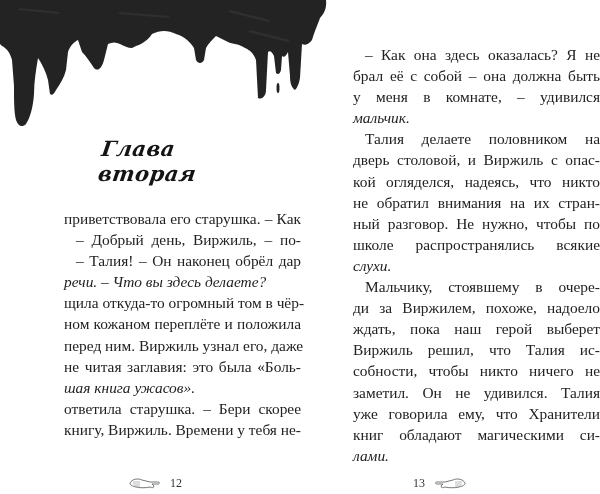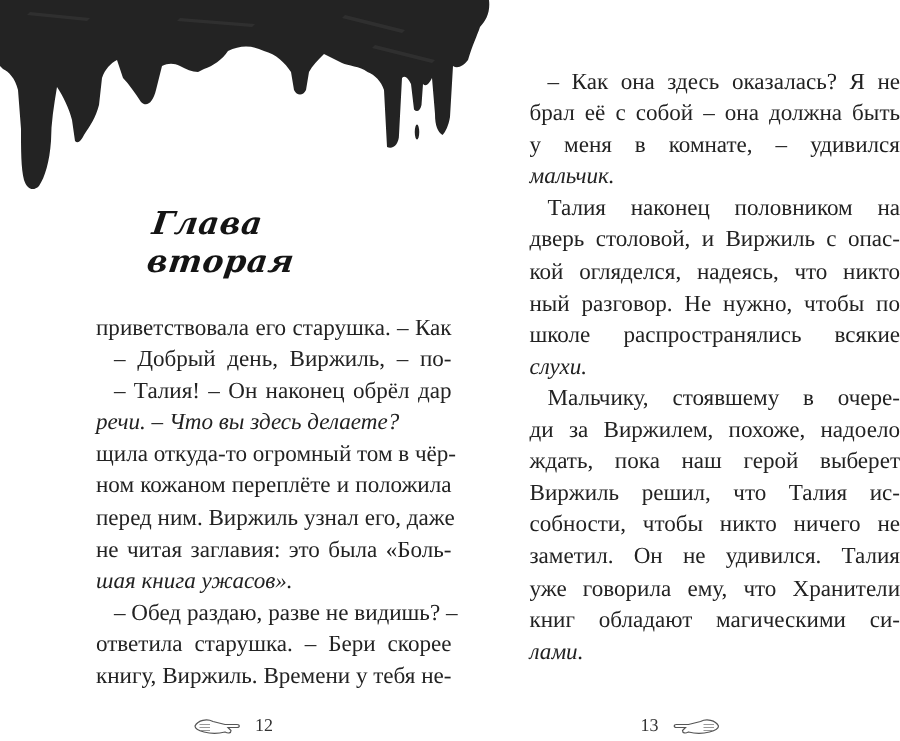--- a/index.html
+++ b/index.html
@@ -30,24 +30,24 @@
     }
     .page-left .text { left: 64px; top: 208px; width: 237px; }
     .page-right .text { left: 53px; top: 44px; width: 247px; }
 
     .line { display: block; white-space: nowrap; text-align-last: justify; text-align: justify; height: 21.1px; }
     .line.last { text-align-last: left; font-style: italic; }
     .line.indent { padding-left: 12px; }
 
     .folio {
       position: absolute; top: 476px; font-size: 12px; color: #333;
-      display: flex; align-items: flex-end; gap: 8px;
+      display: flex; align-items: flex-start; gap: 8px;
     }
     .page-left .folio { left: 128px; }
-    .page-right .folio { left: 127px; }
+    .page-right .folio { left: 113px; }
     .hand { width: 34px; height: 14px; }
   </style>
 </head>
 <body>
 
 <div class="spread">
 
   <svg class="ink" viewBox="0 0 330 135" preserveAspectRatio="none">
     <path fill="#232323" d="M0,0 L326,0 C327,8 324,14 320,18 C318,24 315,30 312,40 C309,44 305,46 302,44 L300,78 C299,84 297,88 295,90 C292,88 290,84 290,76 L288,52 C286,56 284,58 282,56 L281,70 C280,74 278,75 276,73 L274,56 C272,52 270,50 268,52 L266,90 C266,96 262,100 258,98 L256,60 C254,54 250,50 245,48 C240,44 232,44 228,42 C224,40 220,38 216,36 C212,40 208,44 206,48 L204,60 C202,64 198,64 196,60 L194,48 C190,42 184,36 176,34 C168,30 160,30 152,34 C148,40 142,44 136,46 L132,48 C128,48 124,46 120,44 C116,42 112,42 108,44 L104,60 C102,68 98,72 94,68 C90,62 86,56 82,52 L78,40 C74,42 70,46 68,52 L66,70 C64,78 60,84 56,90 C54,94 52,96 50,94 L48,80 C46,72 42,64 38,58 C36,70 34,82 34,94 C33,108 30,118 26,124 C22,128 18,126 16,120 C14,112 14,100 14,86 L12,60 C10,52 6,48 2,46 L0,44 Z"></path>
     <ellipse cx="278" cy="88" rx="1.5" ry="5" fill="#232323"></ellipse>
@@ -59,42 +59,42 @@
     <div class="text" id="left-text">
         <span class="line">приветствовала его старушка. – Как</span>
         <span class="line indent">– Добрый день, Виржиль, – по-</span>
         <span class="line indent">– Талия! – Он наконец обрёл дар</span>
         <span class="line last">речи. – Что вы здесь делаете?</span>
         <span class="line">щила откуда-то огромный том в чёр-</span>
         <span class="line">ном кожаном переплёте и положила</span>
         <span class="line">перед ним. Виржиль узнал его, даже</span>
         <span class="line">не читая заглавия: это была «Боль-</span>
         <span class="line last">шая книга ужасов».</span>
-        <span class="line indent">– Обед раздаю, разве не видишь? –</span>
         <span class="line">ответила старушка. – Бери скорее</span>
         <span class="line">книгу, Виржиль. Времени у тебя не-</span>
       </div>
     <div class="folio">
       <svg class="hand" viewBox="0 0 34 14">
         <path d="M2,7 C4,3 10,2 14,4 L22,6 L30,6 C32,6 32,8 30,8 L24,8 L26,10 C26,12 24,12 22,11 C18,12 12,12 8,11 C4,10 2,9 2,7 Z" fill="none" stroke="#555" stroke-width="0.8"></path>
         <path d="M5,6 L12,6 M5,8 L12,8 M6,10 L12,10" stroke="#777" stroke-width="0.5"></path>
       </svg>
       <span>12</span>
     </div>
   </div>
 
   <div class="page page-right">
     <div class="text" id="right-text">
         <span class="line indent">– Как она здесь оказалась? Я не</span>
         <span class="line">брал её с собой – она должна быть</span>
         <span class="line">у меня в комнате, – удивился</span>
         <span class="line last">мальчик.</span>
-        <span class="line indent">Талия наконец половником на</span>
+        <span class="line indent">Талия делаете половником на</span>
         <span class="line">дверь столовой, и Виржиль с опас-</span>
         <span class="line">кой огляделся, надеясь, что никто</span>
+        <span class="line">не обратил внимания на их стран-</span>
         <span class="line">ный разговор. Не нужно, чтобы по</span>
         <span class="line">школе распространялись всякие</span>
         <span class="line last">слухи.</span>
         <span class="line indent">Мальчику, стоявшему в очере-</span>
         <span class="line">ди за Виржилем, похоже, надоело</span>
         <span class="line">ждать, пока наш герой выберет</span>
         <span class="line">Виржиль решил, что Талия ис-</span>
         <span class="line">собности, чтобы никто ничего не</span>
         <span class="line">заметил. Он не удивился. Талия</span>
         <span class="line">уже говорила ему, что Хранители</span>

